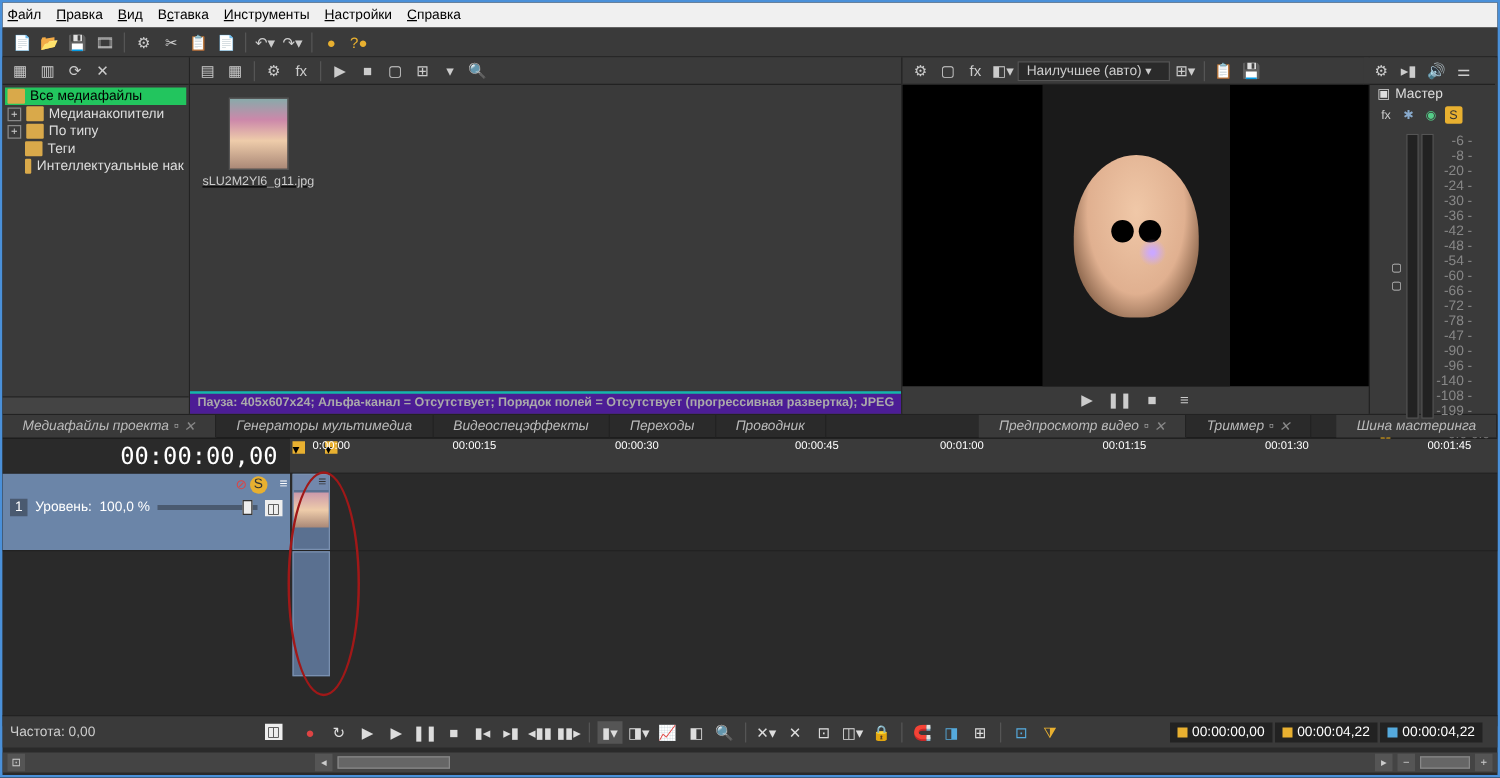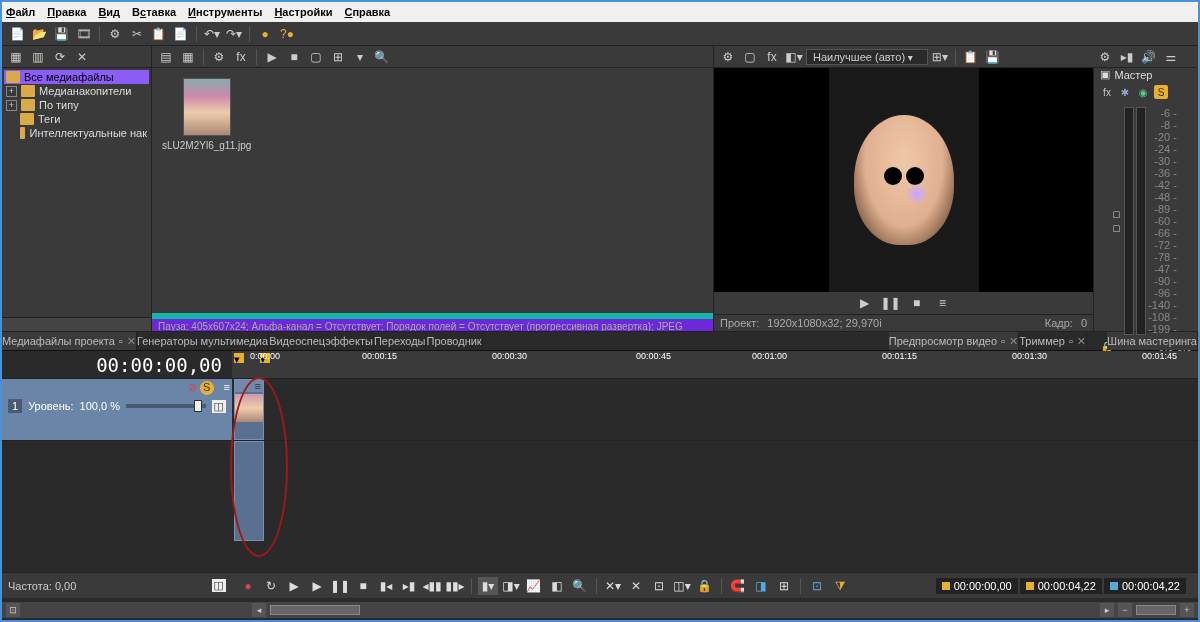--- a/index.html
+++ b/index.html
@@ -1,36 +1,36 @@
 <!DOCTYPE html>
 <html><head>
 <meta charset="utf-8">
 <style>
 * { margin: 0; padding: 0; box-sizing: border-box; font-family: Tahoma, sans-serif; font-size: 11px; }
 body { width: 1200px; height: 622px; background: #2a2a2a; overflow: hidden; border: 2px solid #4a90d9; position: relative; }
 .menubar { background: #f0f0f0; height: 20px; display: flex; align-items: center; padding: 0 4px; gap: 12px; }
-.menubar span { color: #000; cursor: default; font-weight: bold; }
+.menubar span { color: #000; cursor: default; }
 .menubar span u { text-decoration: underline; }
 .main-toolbar { background: #3a3a3a; height: 24px; display: flex; align-items: center; padding: 0 6px; gap: 2px; border-bottom: 1px solid #222; }
 .tbtn { width: 20px; height: 18px; display: flex; align-items: center; justify-content: center; color: #ccc; cursor: pointer; font-size: 12px; }
 .sep { width: 1px; height: 16px; background: #555; margin: 0 3px; }
 .upper { display: flex; height: 285px; background: #2a2a2a; }
 .media-panel { width: 150px; background: #3a3a3a; border-right: 1px solid #222; display: flex; flex-direction: column; }
 .panel-toolbar { height: 22px; background: #3a3a3a; display: flex; align-items: center; padding: 0 4px; gap: 2px; border-bottom: 1px solid #222; }
 .tree { flex: 1; background: #3a3a3a; padding: 2px; overflow: hidden; }
 .tree-item { display: flex; align-items: center; padding: 1px 2px; color: #ddd; gap: 4px; white-space: nowrap; }
-.tree-item.sel { background: #8b5cf6; color: #000; }
+.tree-item.sel { background: #22c55e; color: #000; }
 .folder-icon { width: 14px; height: 12px; background: #d9a94a; border-radius: 1px; display: inline-block; }
 .plus-box { width: 11px; height: 11px; border: 1px solid #888; color: #ccc; font-size: 9px; line-height: 9px; text-align: center; }
 .media-content { flex: 1; background: #3a3a3a; display: flex; flex-direction: column; }
-.thumb-area { flex: 1; padding: 10px; display: flex; align-items: flex-start; }
+.thumb-area { flex: 1; padding: 10px; display: flex; align-items: flex-start; text-decoration: underline; }
 .thumb { display: flex; flex-direction: column; align-items: center; gap: 4px; }
 .thumb-img { width: 48px; height: 58px; background: linear-gradient(180deg,#8aa 0%,#c8a 30%,#eca 60%,#a87 100%); border: 1px solid #555; }
 .thumb-name { color: #ccc; font-size: 10px; }
-.status-line { height: 18px; background: #6d28d9; color: #aaa; padding: 2px 6px; font-size: 10px; border-top: 6px solid #14b8a6; white-space: nowrap; overflow: hidden; }
+.status-line { height: 18px; background: #4c1d95; color: #aaa; padding: 2px 6px; font-size: 10px; border-top: 2px solid #14b8a6; white-space: nowrap; overflow: hidden; font-weight: bold; }
 .preview-panel { width: 380px; background: #3a3a3a; display: flex; flex-direction: column; border-left: 1px solid #222; }
 .preview-toolbar { height: 22px; display: flex; align-items: center; padding: 0 4px; gap: 2px; border-bottom: 1px solid #222; }
 .quality-drop { background: #2a2a2a; border: 1px solid #555; color: #ccc; padding: 1px 14px 1px 6px; font-size: 10px; position: relative; }
 .preview-screen { flex: 1; background: #000; display: flex; align-items: center; justify-content: center; position: relative; }
 .face { width: 150px; height: 100%; background: #1a1a1a; position: relative; overflow: hidden; }
 .face-head { position: absolute; left: 50%; top: 50%; transform: translate(-50%,-50%); width: 100px; height: 130px; background: radial-gradient(ellipse at 50% 35%, #f0c8a8 0%, #e0b090 55%, #88634a 80%); border-radius: 50% 50% 45% 45%; }
 .eye { position: absolute; width: 18px; height: 18px; background: #000; border-radius: 50%; top: 40%; }
 .eye.l { left: 30%; } .eye.r { right: 30%; }
 .glow { position: absolute; right: 26%; top: 52%; width: 22px; height: 22px; background: radial-gradient(circle,#cba8ff 10%,rgba(150,120,255,0.0) 70%); border-radius: 50%; }
 .preview-controls { height: 22px; display: flex; justify-content: center; align-items: center; gap: 6px; background: #3a3a3a; color: #ccc; }
@@ -38,21 +38,21 @@
 .preview-info .lbl { color: #aaa; }
 .preview-info .val-r { color: #e07030; }
 .master-panel { width: 105px; background: #3a3a3a; display: flex; flex-direction: column; border-left: 1px solid #222; }
 .master-head { padding: 22px 6px 4px; color: #ddd; display: flex; align-items: center; gap: 4px; }
 .fx-row { display: flex; gap: 4px; padding: 0 6px 4px; }
 .fx-row span { width: 14px; height: 14px; display: inline-flex; align-items: center; justify-content: center; font-size: 10px; color: #ccc; border-radius: 2px; }
 .meter-area { flex: 1; display: flex; justify-content: center; padding: 4px; gap: 2px; position: relative; }
 .meter-scale { display: flex; flex-direction: column; justify-content: space-between; color: #888; font-size: 8px; text-align: right; padding-right: 3px; }
 .meter-bar { width: 10px; background: #222; border: 1px solid #555; }
 .tabs-row { height: 20px; background: #2a2a2a; display: flex; border-top: 1px solid #222; border-bottom: 1px solid #111; }
-.tab { padding: 3px 0; color: #bbb; border-right: 1px solid #222; display: flex; align-items: center; gap: 4px; font-size: 10px; cursor: pointer; }
+.tab { padding: 3px 16px; color: #bbb; border-right: 1px solid #222; display: flex; align-items: center; gap: 4px; font-size: 10px; cursor: pointer; font-style: italic; }
 .tab.active { background: #3a3a3a; }
 .tab .x { color: #888; }
 .hscroll { height: 14px; background: #444; border-top: 1px solid #222; }
 .timeline { background: #2a2a2a; position: relative; height: 230px; }
 .time-header { display: flex; height: 28px; border-bottom: 1px solid #222; }
 .track-head-col { width: 230px; background: #2a2a2a; display: flex; align-items: center; justify-content: flex-end; padding-right: 10px; }
 .timecode { font-size: 19px; color: #fff; font-family: monospace; }
 .ruler { flex: 1; background: #3a3a3a; position: relative; overflow: hidden; }
 .ruler-tick { position: absolute; top: 0; font-size: 9px; color: #fff; }
 .marker { position: absolute; top: 2px; width: 10px; height: 10px; background: #e8b030; }
@@ -189,26 +189,20 @@
             <div class="glow"></div>
         </div>
       </div>
     </div>
     <div class="preview-controls">
       <span class="tbtn">▶</span>
       <span class="tbtn">❚❚</span>
       <span class="tbtn">■</span>
       <span class="tbtn">≡</span>
     </div>
-    <div class="preview-info">
-      <span class="lbl">Проект:</span>
-      <span>1920x1080x32; 29,970i</span>
-      <span class="lbl" style="margin-left:auto">Кадр:</span>
-      <span>0</span>
-    </div>
   </div>
 
   <div class="master-panel">
     <div class="panel-toolbar" style="position:absolute;right:2px;width:105px">
       <div class="tbtn">⚙</div>
       <div class="tbtn">▸▮</div>
       <div class="tbtn">🔊</div>
       <div class="tbtn">⚌</div>
     </div>
     <div class="master-head">
@@ -230,21 +224,21 @@
       <div class="meter-bar"></div>
       <div class="meter-scale">
         <span>-6 -</span>
           <span>-8 -</span>
           <span>-20 -</span>
           <span>-24 -</span>
           <span>-30 -</span>
           <span>-36 -</span>
           <span>-42 -</span>
           <span>-48 -</span>
-          <span>-89 -</span>
+          <span>-54 -</span>
           <span>-60 -</span>
           <span>-66 -</span>
           <span>-72 -</span>
           <span>-78 -</span>
           <span>-47 -</span>
           <span>-90 -</span>
           <span>-96 -</span>
           <span>-140 -</span>
           <span>-108 -</span>
           <span>-199 -</span>

